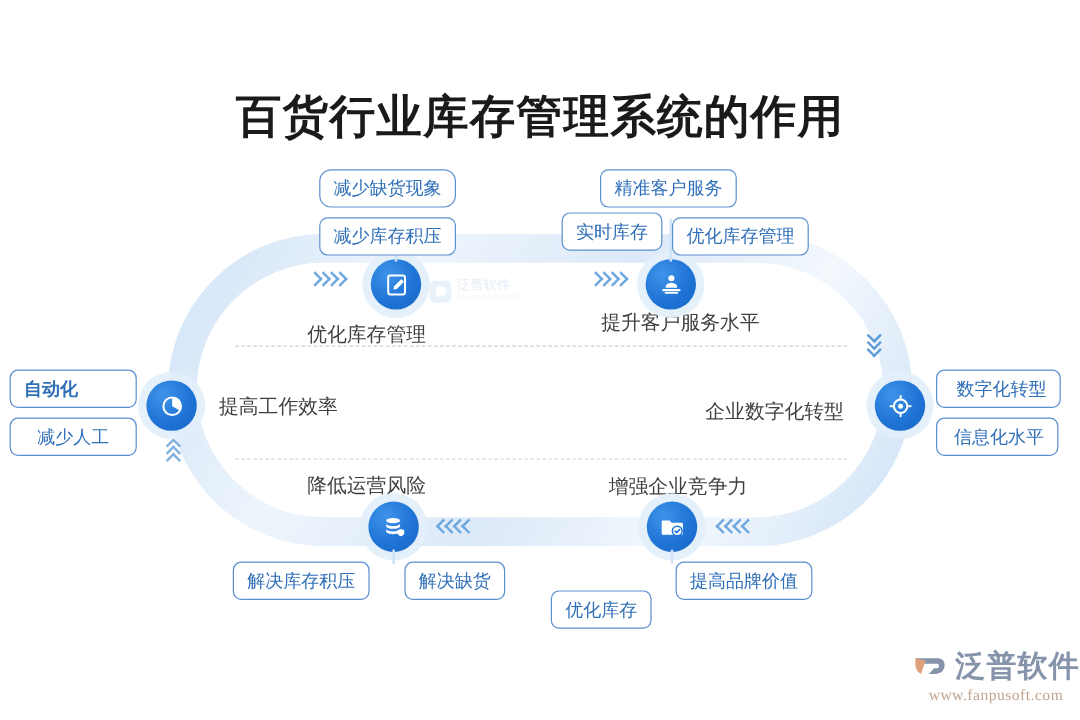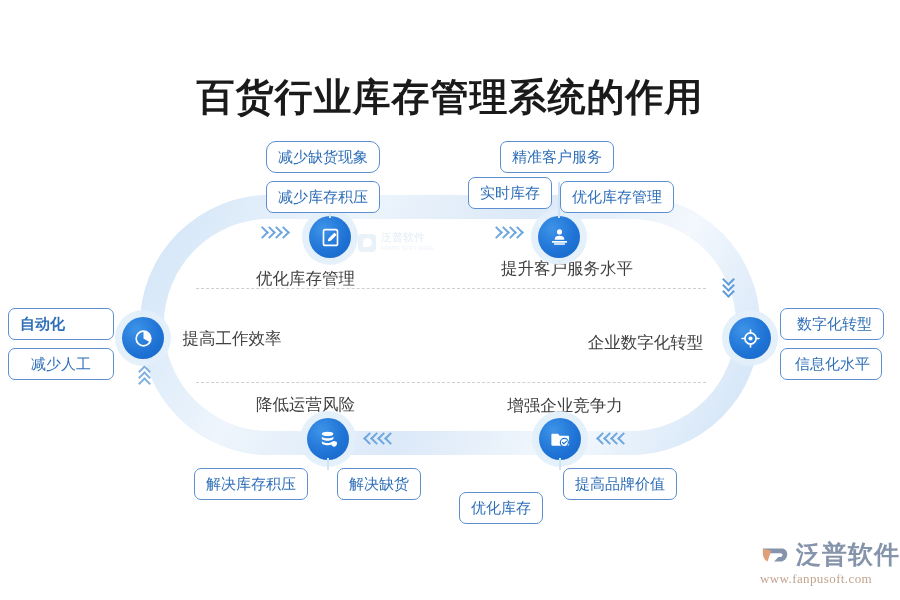--- a/index.html
+++ b/index.html
@@ -130,21 +130,21 @@
   .watermark .wm-cn{font-size:11px;color:#9dbcdf;font-family:"DejaVu Sans","Liberation Sans",sans-serif;}
   .watermark .wm-en{font-size:5px;color:#bcd3ea;letter-spacing:.5px;}
 
   
   .logo{position:absolute;left:760px;top:540px;display:flex;flex-direction:column;}
   .logo-row{display:flex;align-items:center;}
   .logo-mark{width:30px;height:30px;margin-right:6px;flex:none;}
   .logo-cn{font-size:25px;color:#8593ab;font-weight:bold;letter-spacing:1px;
            font-family:"DejaVu Sans","Liberation Sans",sans-serif;line-height:28px;}
   .logo-url{font-size:13px;color:#c3a48f;letter-spacing:.4px;margin-top:1px;
-            font-family:"Liberation Serif","DejaVu Serif",serif;text-align:left;}
+            font-family:"Liberation Serif","DejaVu Serif",serif;text-align:center;}
 </style>
 </head>
 <body>
 
 <div id="stage">
 
   <div class="title">百货行业库存管理系统的作用</div>
 
   <div class="track"></div>
   <div class="track-sheen"></div>

